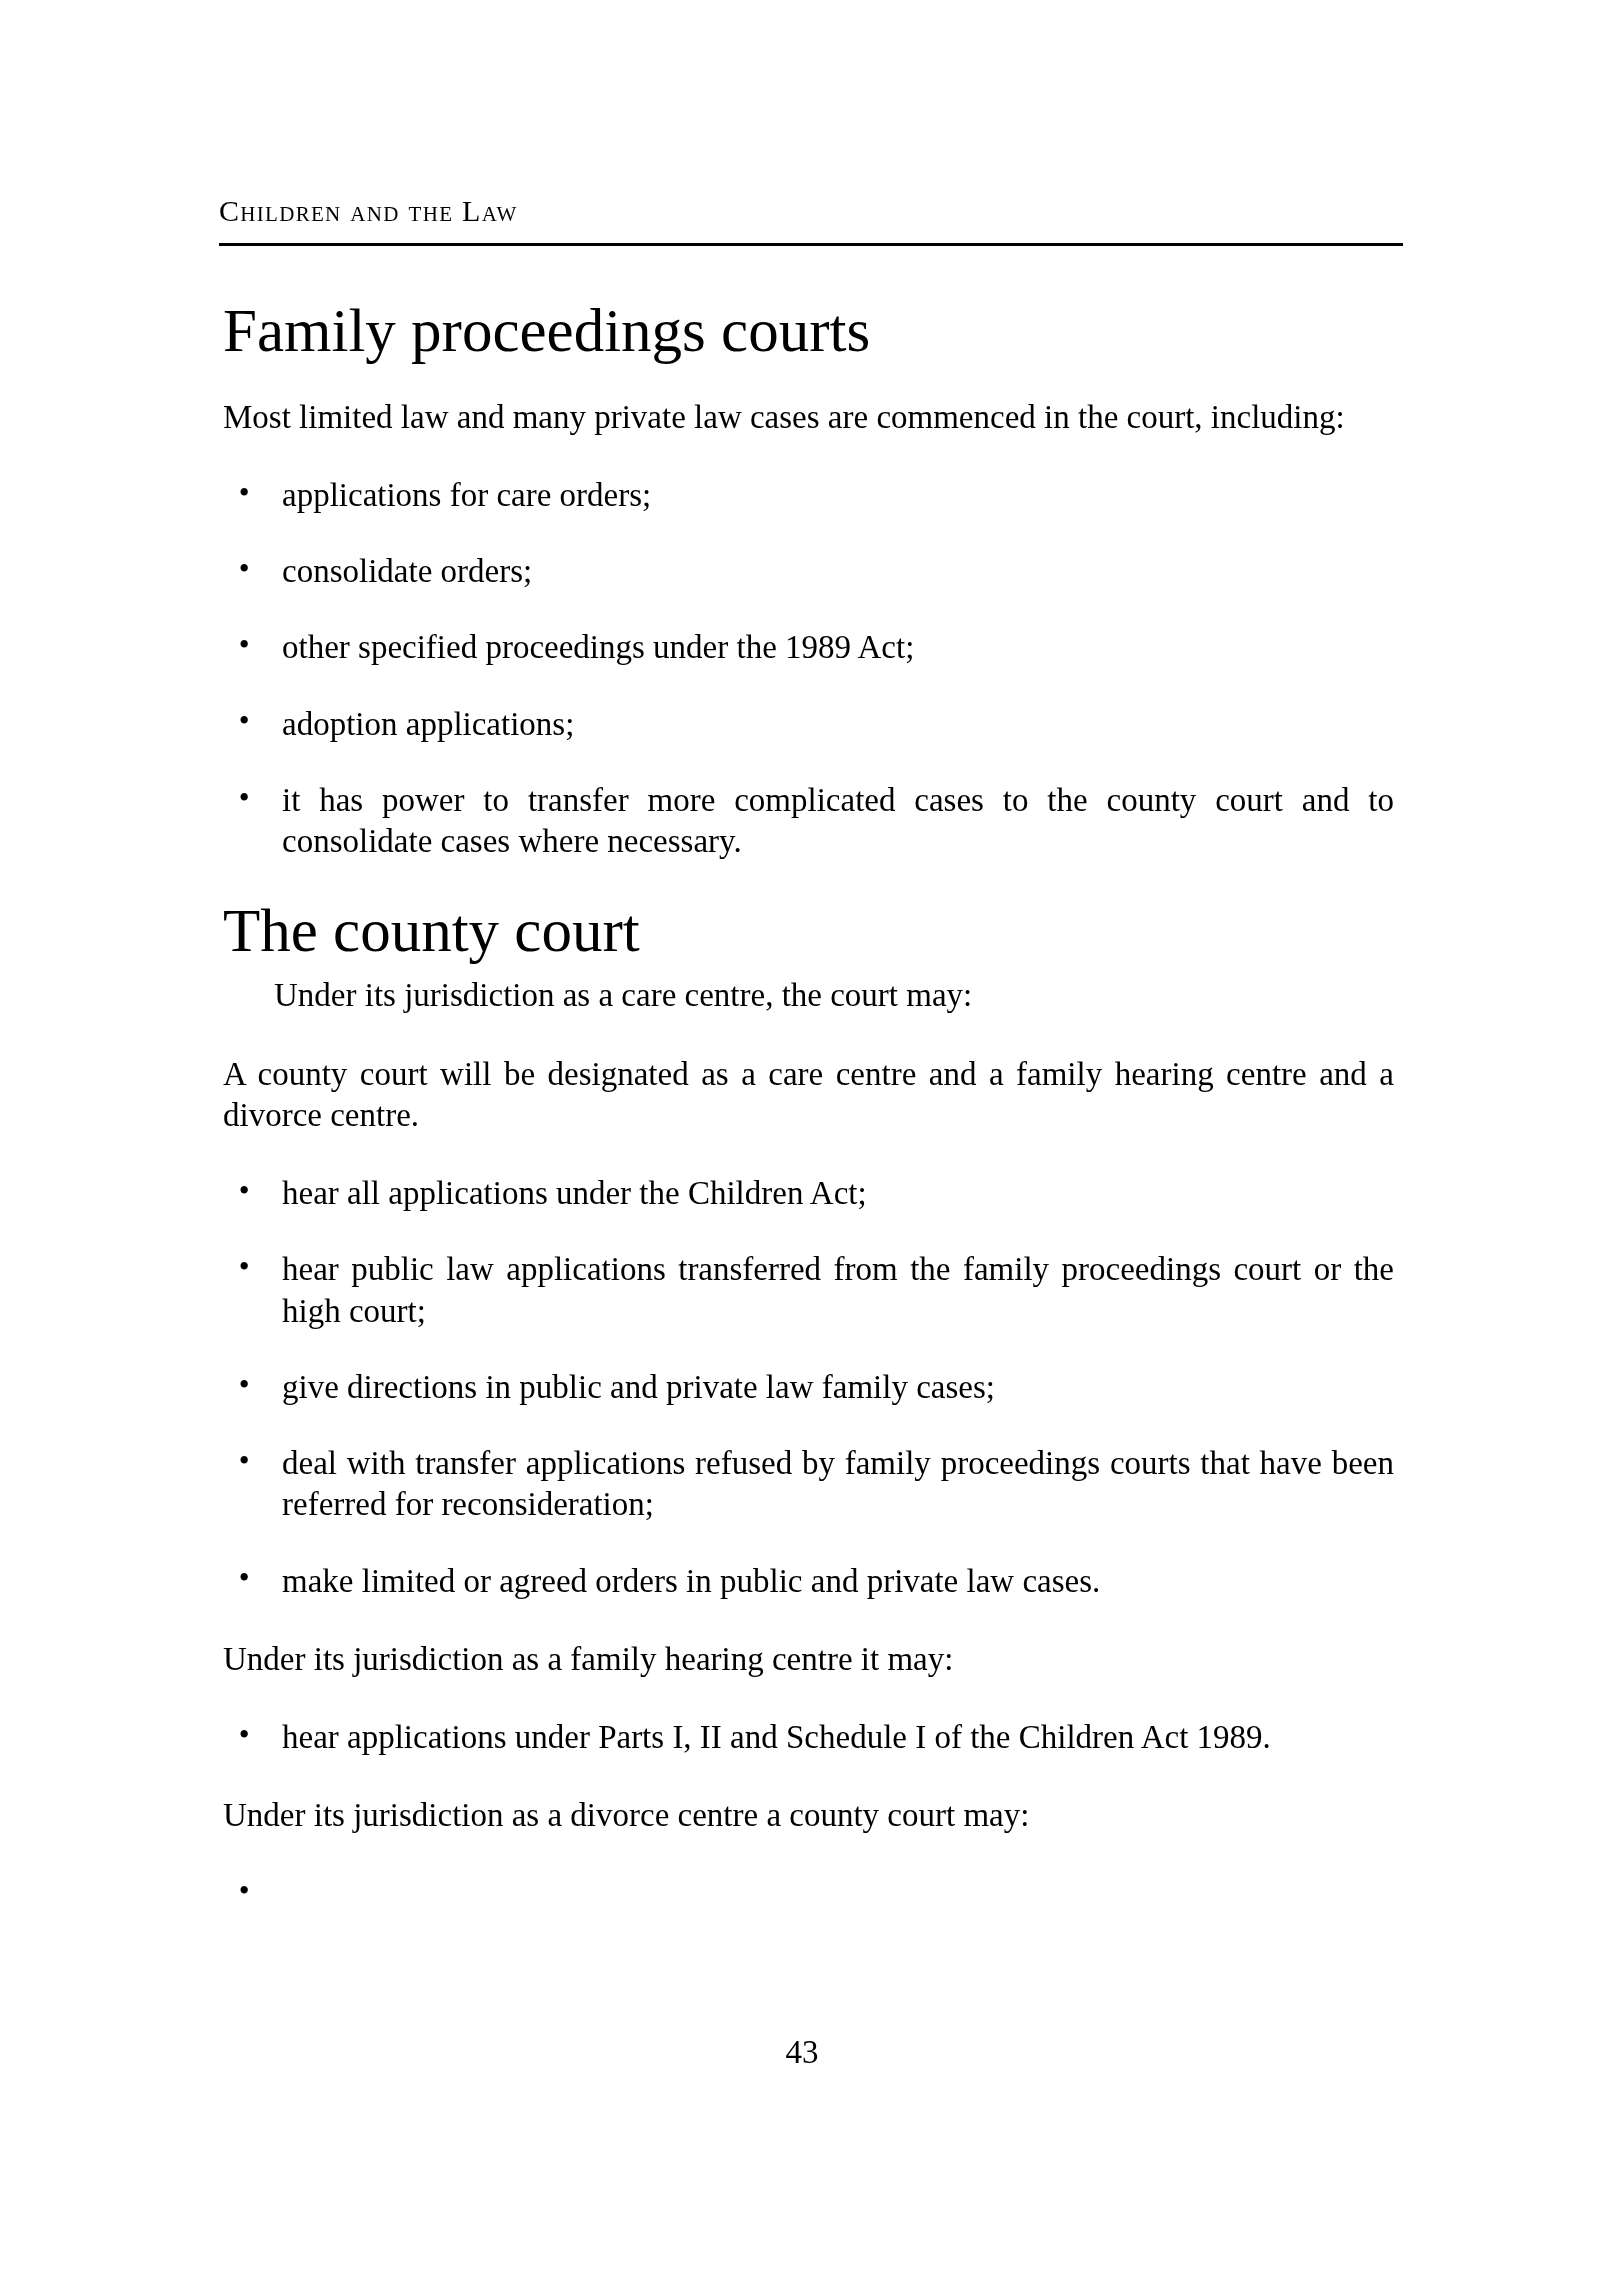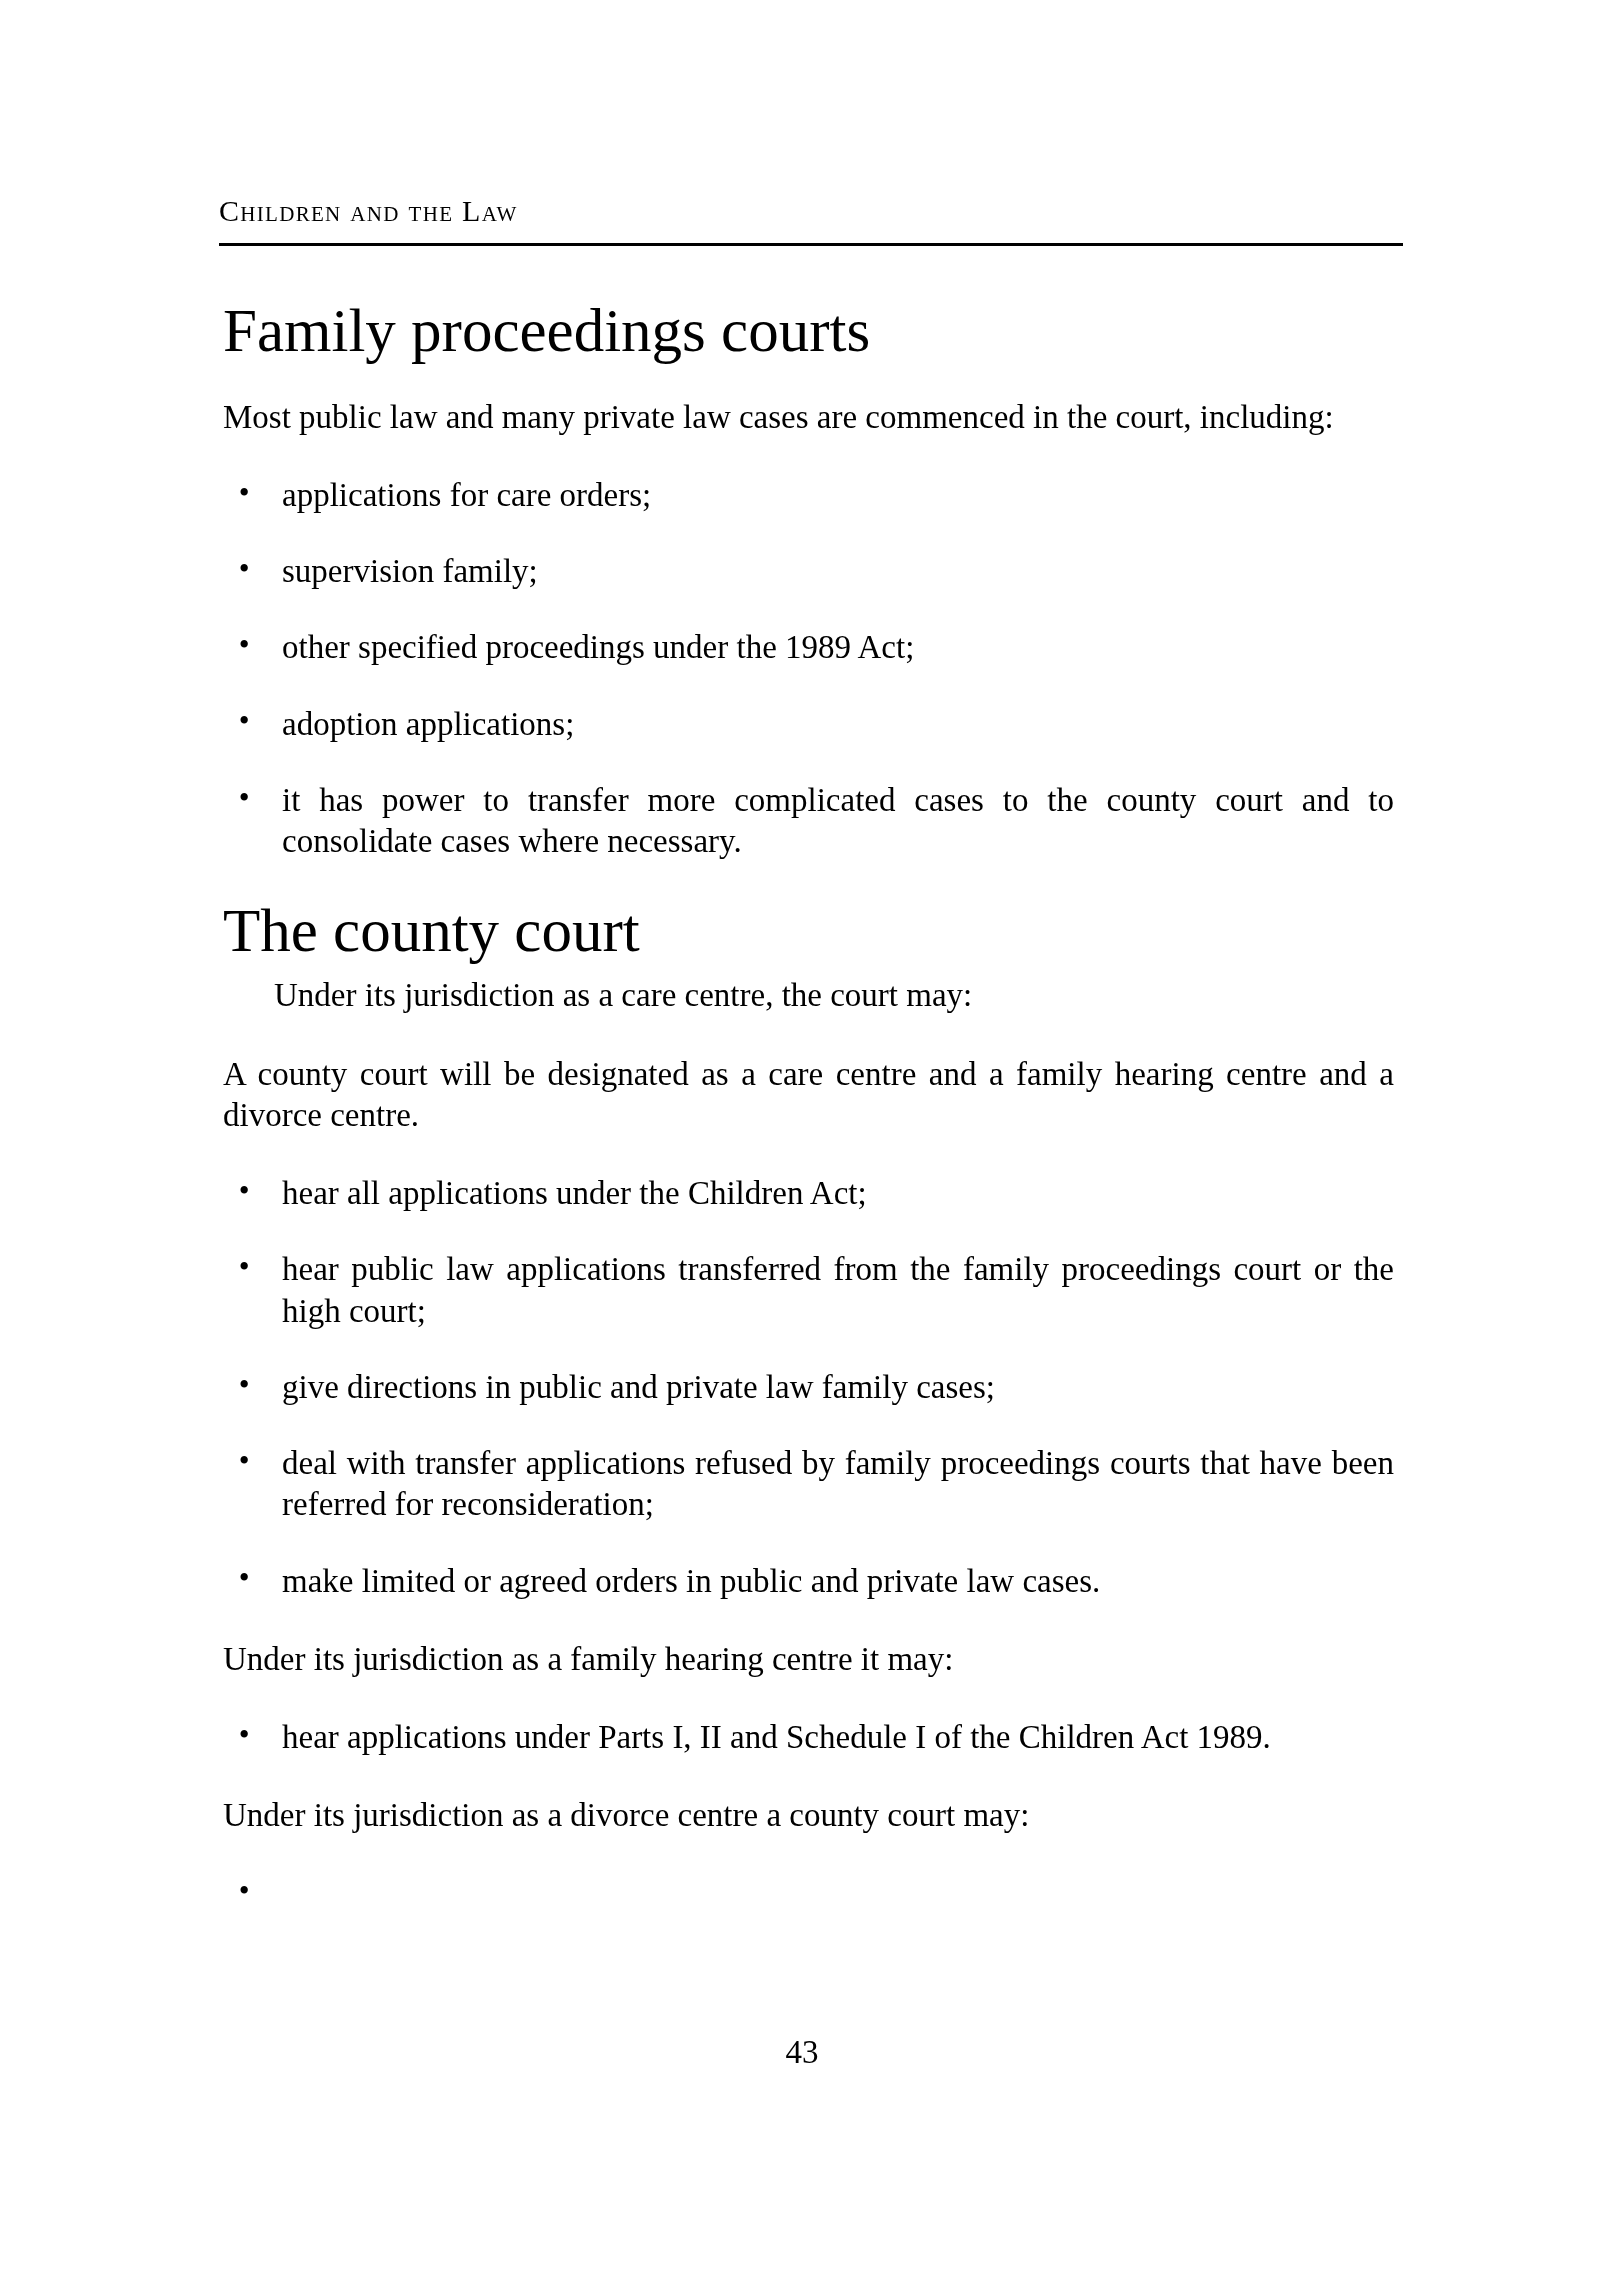--- a/index.html
+++ b/index.html
@@ -101,30 +101,30 @@
 <div class="page">
 
   <div class="running-head">Children and the Law</div>
 
   <hr class="head-rule">
 
   <div class="content">
 
     <h1 class="section-heading">Family proceedings courts</h1>
 
-    <p class="body-para">Most public law and many private law cases are commenced in the court, including:</p>
+    <p class="body-para">Most limited law and many private law cases are commenced in the court, including:</p>
 
     <ul class="bullet-list">
       <li>
         <span class="bullet-marker">•</span>
         <span>applications for care orders;</span>
       </li>
       <li>
         <span class="bullet-marker">•</span>
-        <span>supervision family;</span>
+        <span>consolidate orders;</span>
       </li>
       <li>
         <span class="bullet-marker">•</span>
         <span>other specified proceedings under the 1989 Act;</span>
       </li>
       <li>
         <span class="bullet-marker">•</span>
         <span>adoption applications;</span>
       </li>
       <li>

